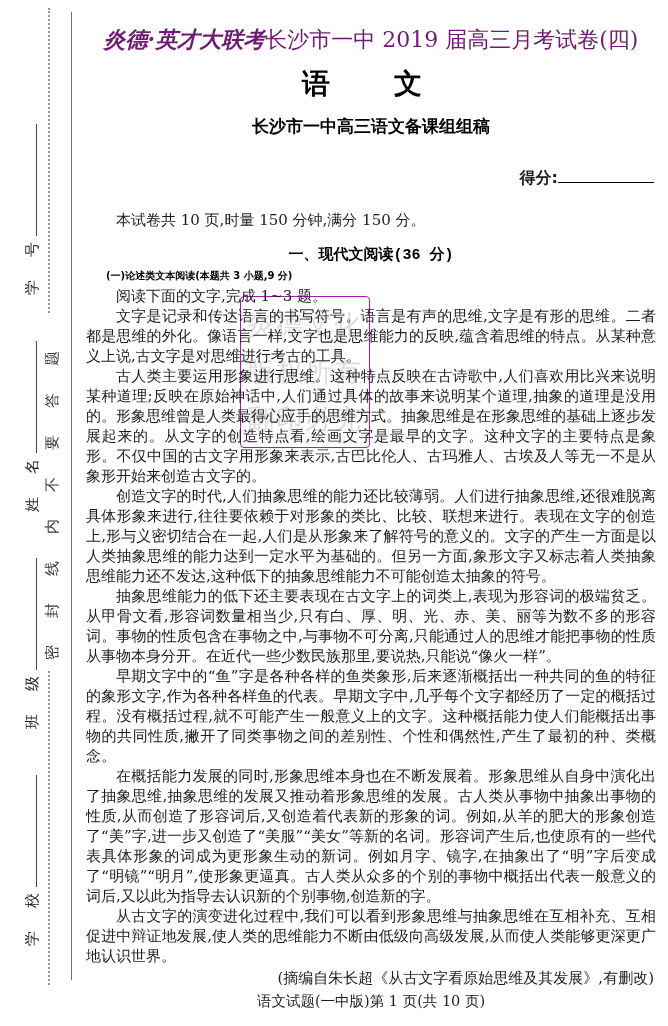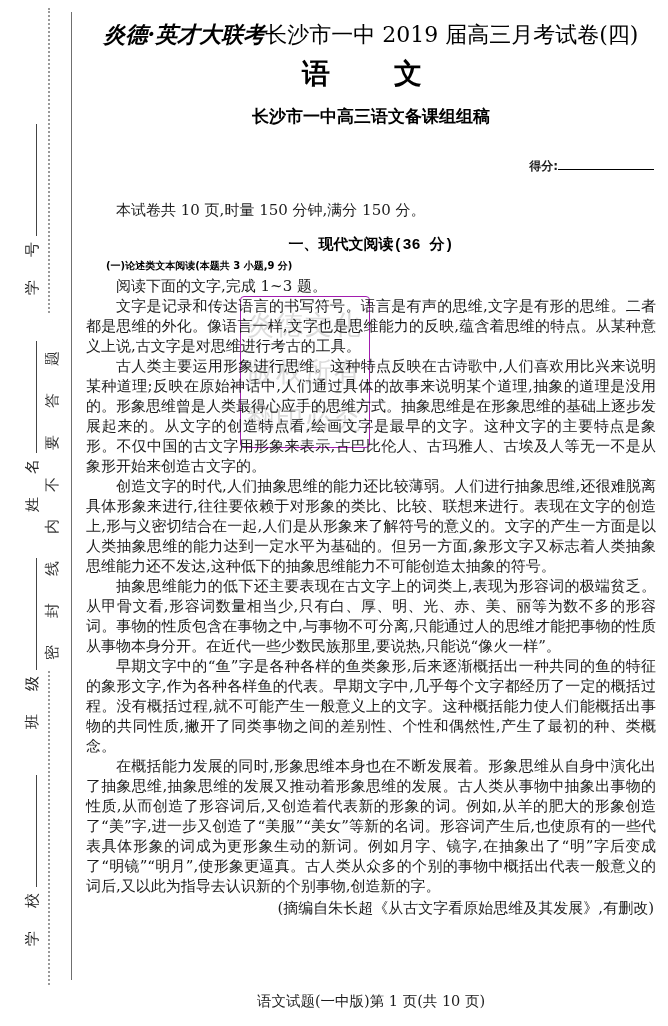--- a/index.html
+++ b/index.html
@@ -52,38 +52,38 @@
     display: flex; flex-direction: column; justify-content: space-around;
     font-size: 27px; letter-spacing: 2px; padding: 4px 0;
     user-select: none;
   }
 
   
   .content {
     position: absolute; left: 86px; top: 22px; width: 570px; z-index: 1;
   }
   .title-line {
-    text-align: center; font-size: 22px; line-height: 25px; white-space: nowrap;
-    color: #000000;
+    text-align: center; font-size: 22px; line-height: 34px; white-space: nowrap;
+    color: #701a75;
   }
   .title-line .brand {
     font-weight: bold; font-style: italic;
     font-family: "DejaVu Serif", serif;
   }
   .title-line .rest { font-family: "DejaVu Serif", serif; }
   .main-title {
     text-align: center; font-size: 28px; font-weight: bold; margin-top: 8px;
     letter-spacing: 18px; font-family: "DejaVu Sans", sans-serif; color: #000;
   }
   .subtitle {
     text-align: center; font-size: 17px; font-weight: bold; margin-top: 12px;
     font-family: "DejaVu Sans", sans-serif; color: #000;
   }
   .score-row {
-    margin-top: 30px; text-align: right; font-size: 12px; font-weight: bold;
+    margin-top: 30px; text-align: right; font-size: 16px; font-weight: bold;
     padding-right: 2px; font-family: "DejaVu Sans", sans-serif; height: 22px;
   }
   .score-row .blank {
     display: inline-block; width: 96px; border-bottom: 1.5px solid #000; height: 5px;
   }
   .exam-info {
     margin-top: 20px; font-size: 15px; line-height: 20px; text-indent: 2em;
   }
   .sec-heading {
     margin-top: 16px; font-size: 15px; line-height: 20px; font-weight: bold;
@@ -150,20 +150,21 @@
     <div class="subsec-heading">(一)论述类文本阅读(本题共 3 小题,9 分)</div>
     <div class="instruction">阅读下面的文字,完成 1~3 题。</div>
 
     <div class="body-text">
       <p>文字是记录和传达语言的书写符号。语言是有声的思维,文字是有形的思维。二者都是思维的外化。像语言一样,文字也是思维能力的反映,蕴含着思维的特点。从某种意义上说,古文字是对思维进行考古的工具。</p>
       <p>古人类主要运用形象进行思维。这种特点反映在古诗歌中,人们喜欢用比兴来说明某种道理;反映在原始神话中,人们通过具体的故事来说明某个道理,抽象的道理是没用的。形象思维曾是人类最得心应手的思维方式。抽象思维是在形象思维的基础上逐步发展起来的。从文字的创造特点看,绘画文字是最早的文字。这种文字的主要特点是象形。不仅中国的古文字用形象来表示,古巴比伦人、古玛雅人、古埃及人等无一不是从象形开始来创造古文字的。</p>
       <p>创造文字的时代,人们抽象思维的能力还比较薄弱。人们进行抽象思维,还很难脱离具体形象来进行,往往要依赖于对形象的类比、比较、联想来进行。表现在文字的创造上,形与义密切结合在一起,人们是从形象来了解符号的意义的。文字的产生一方面是以人类抽象思维的能力达到一定水平为基础的。但另一方面,象形文字又标志着人类抽象思维能力还不发达,这种低下的抽象思维能力不可能创造太抽象的符号。</p>
       <p>抽象思维能力的低下还主要表现在古文字上的词类上,表现为形容词的极端贫乏。从甲骨文看,形容词数量相当少,只有白、厚、明、光、赤、美、丽等为数不多的形容词。事物的性质包含在事物之中,与事物不可分离,只能通过人的思维才能把事物的性质从事物本身分开。在近代一些少数民族那里,要说热,只能说“像火一样”。</p>
       <p>早期文字中的“鱼”字是各种各样的鱼类象形,后来逐渐概括出一种共同的鱼的特征的象形文字,作为各种各样鱼的代表。早期文字中,几乎每个文字都经历了一定的概括过程。没有概括过程,就不可能产生一般意义上的文字。这种概括能力使人们能概括出事物的共同性质,撇开了同类事物之间的差别性、个性和偶然性,产生了最初的种、类概念。</p>
       <p>在概括能力发展的同时,形象思维本身也在不断发展着。形象思维从自身中演化出了抽象思维,抽象思维的发展又推动着形象思维的发展。古人类从事物中抽象出事物的性质,从而创造了形容词后,又创造着代表新的形象的词。例如,从羊的肥大的形象创造了“美”字,进一步又创造了“美服”“美女”等新的名词。形容词产生后,也使原有的一些代表具体形象的词成为更形象生动的新词。例如月字、镜字,在抽象出了“明”字后变成了“明镜”“明月”,使形象更逼真。古人类从众多的个别的事物中概括出代表一般意义的词后,又以此为指导去认识新的个别事物,创造新的字。</p>
+      <p>从古文字的演变进化过程中,我们可以看到形象思维与抽象思维在互相补充、互相促进中辩证地发展,使人类的思维能力不断由低级向高级发展,从而使人类能够更深更广地认识世界。</p>
     </div>
 
     <div class="citation">(摘编自朱长超《从古文字看原始思维及其发展》,有删改)</div>
   </div>
 
   <div class="page-footer">语文试题(一中版)第 1 页(共 10 页)</div>
 
 </div>
 
 </body></html>

